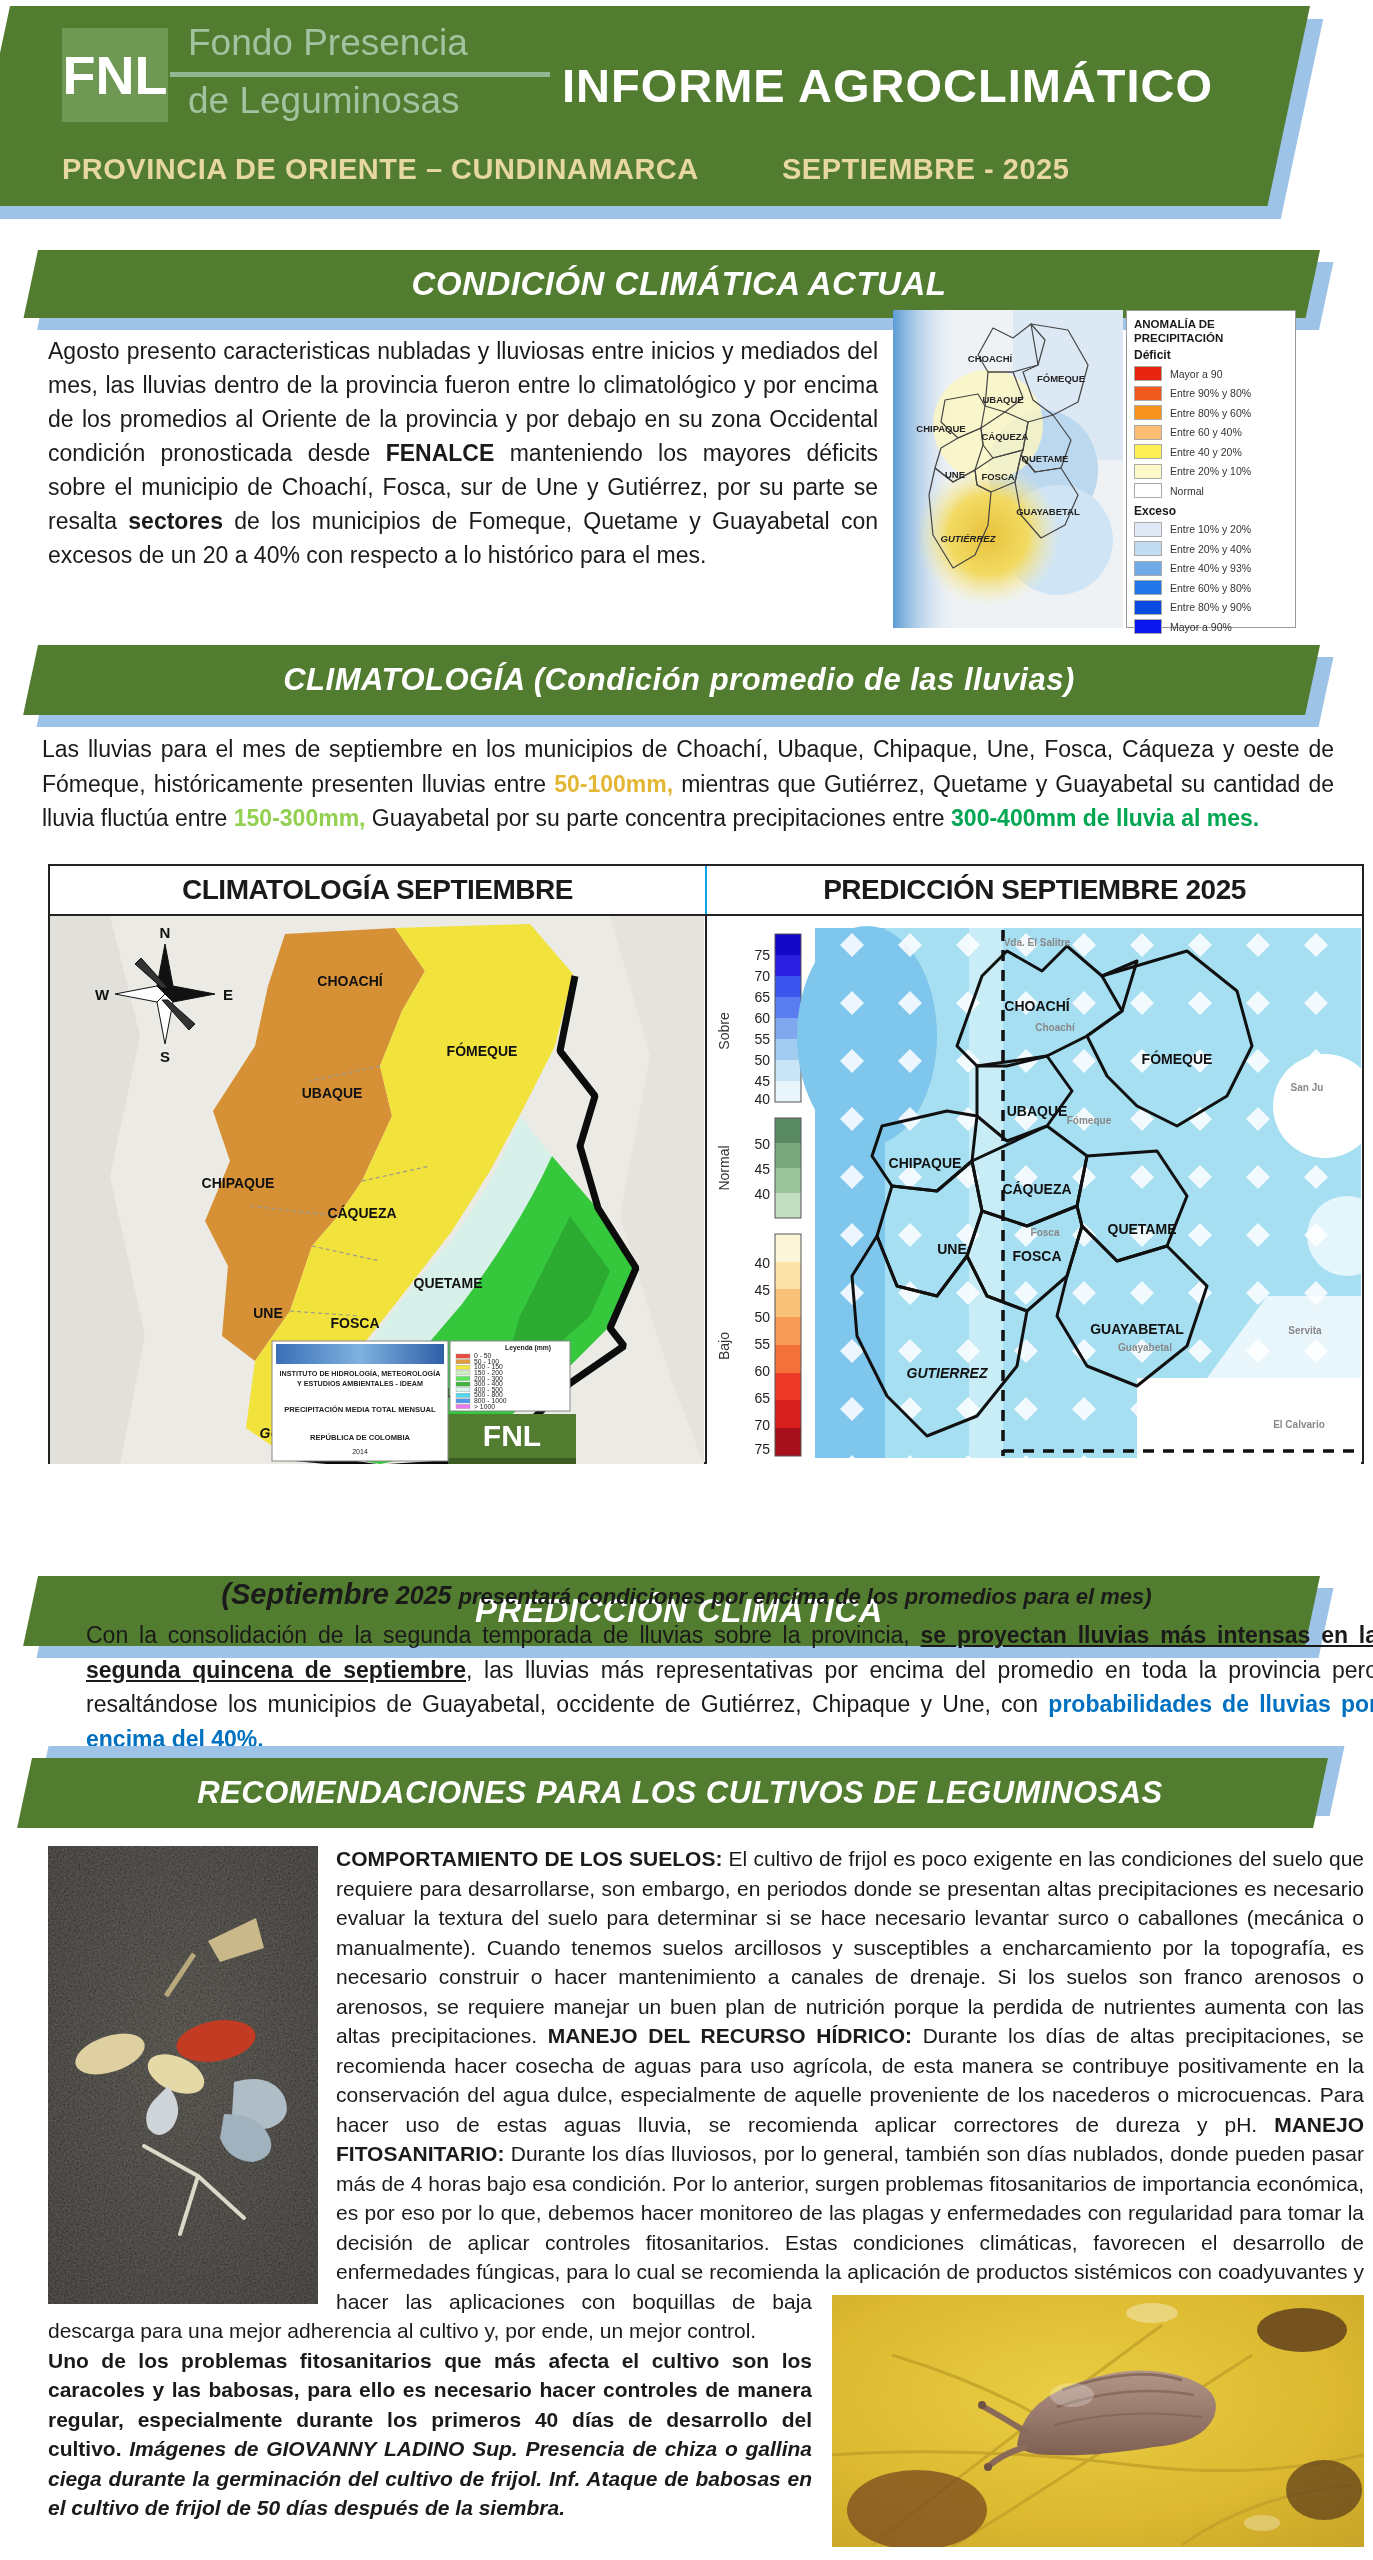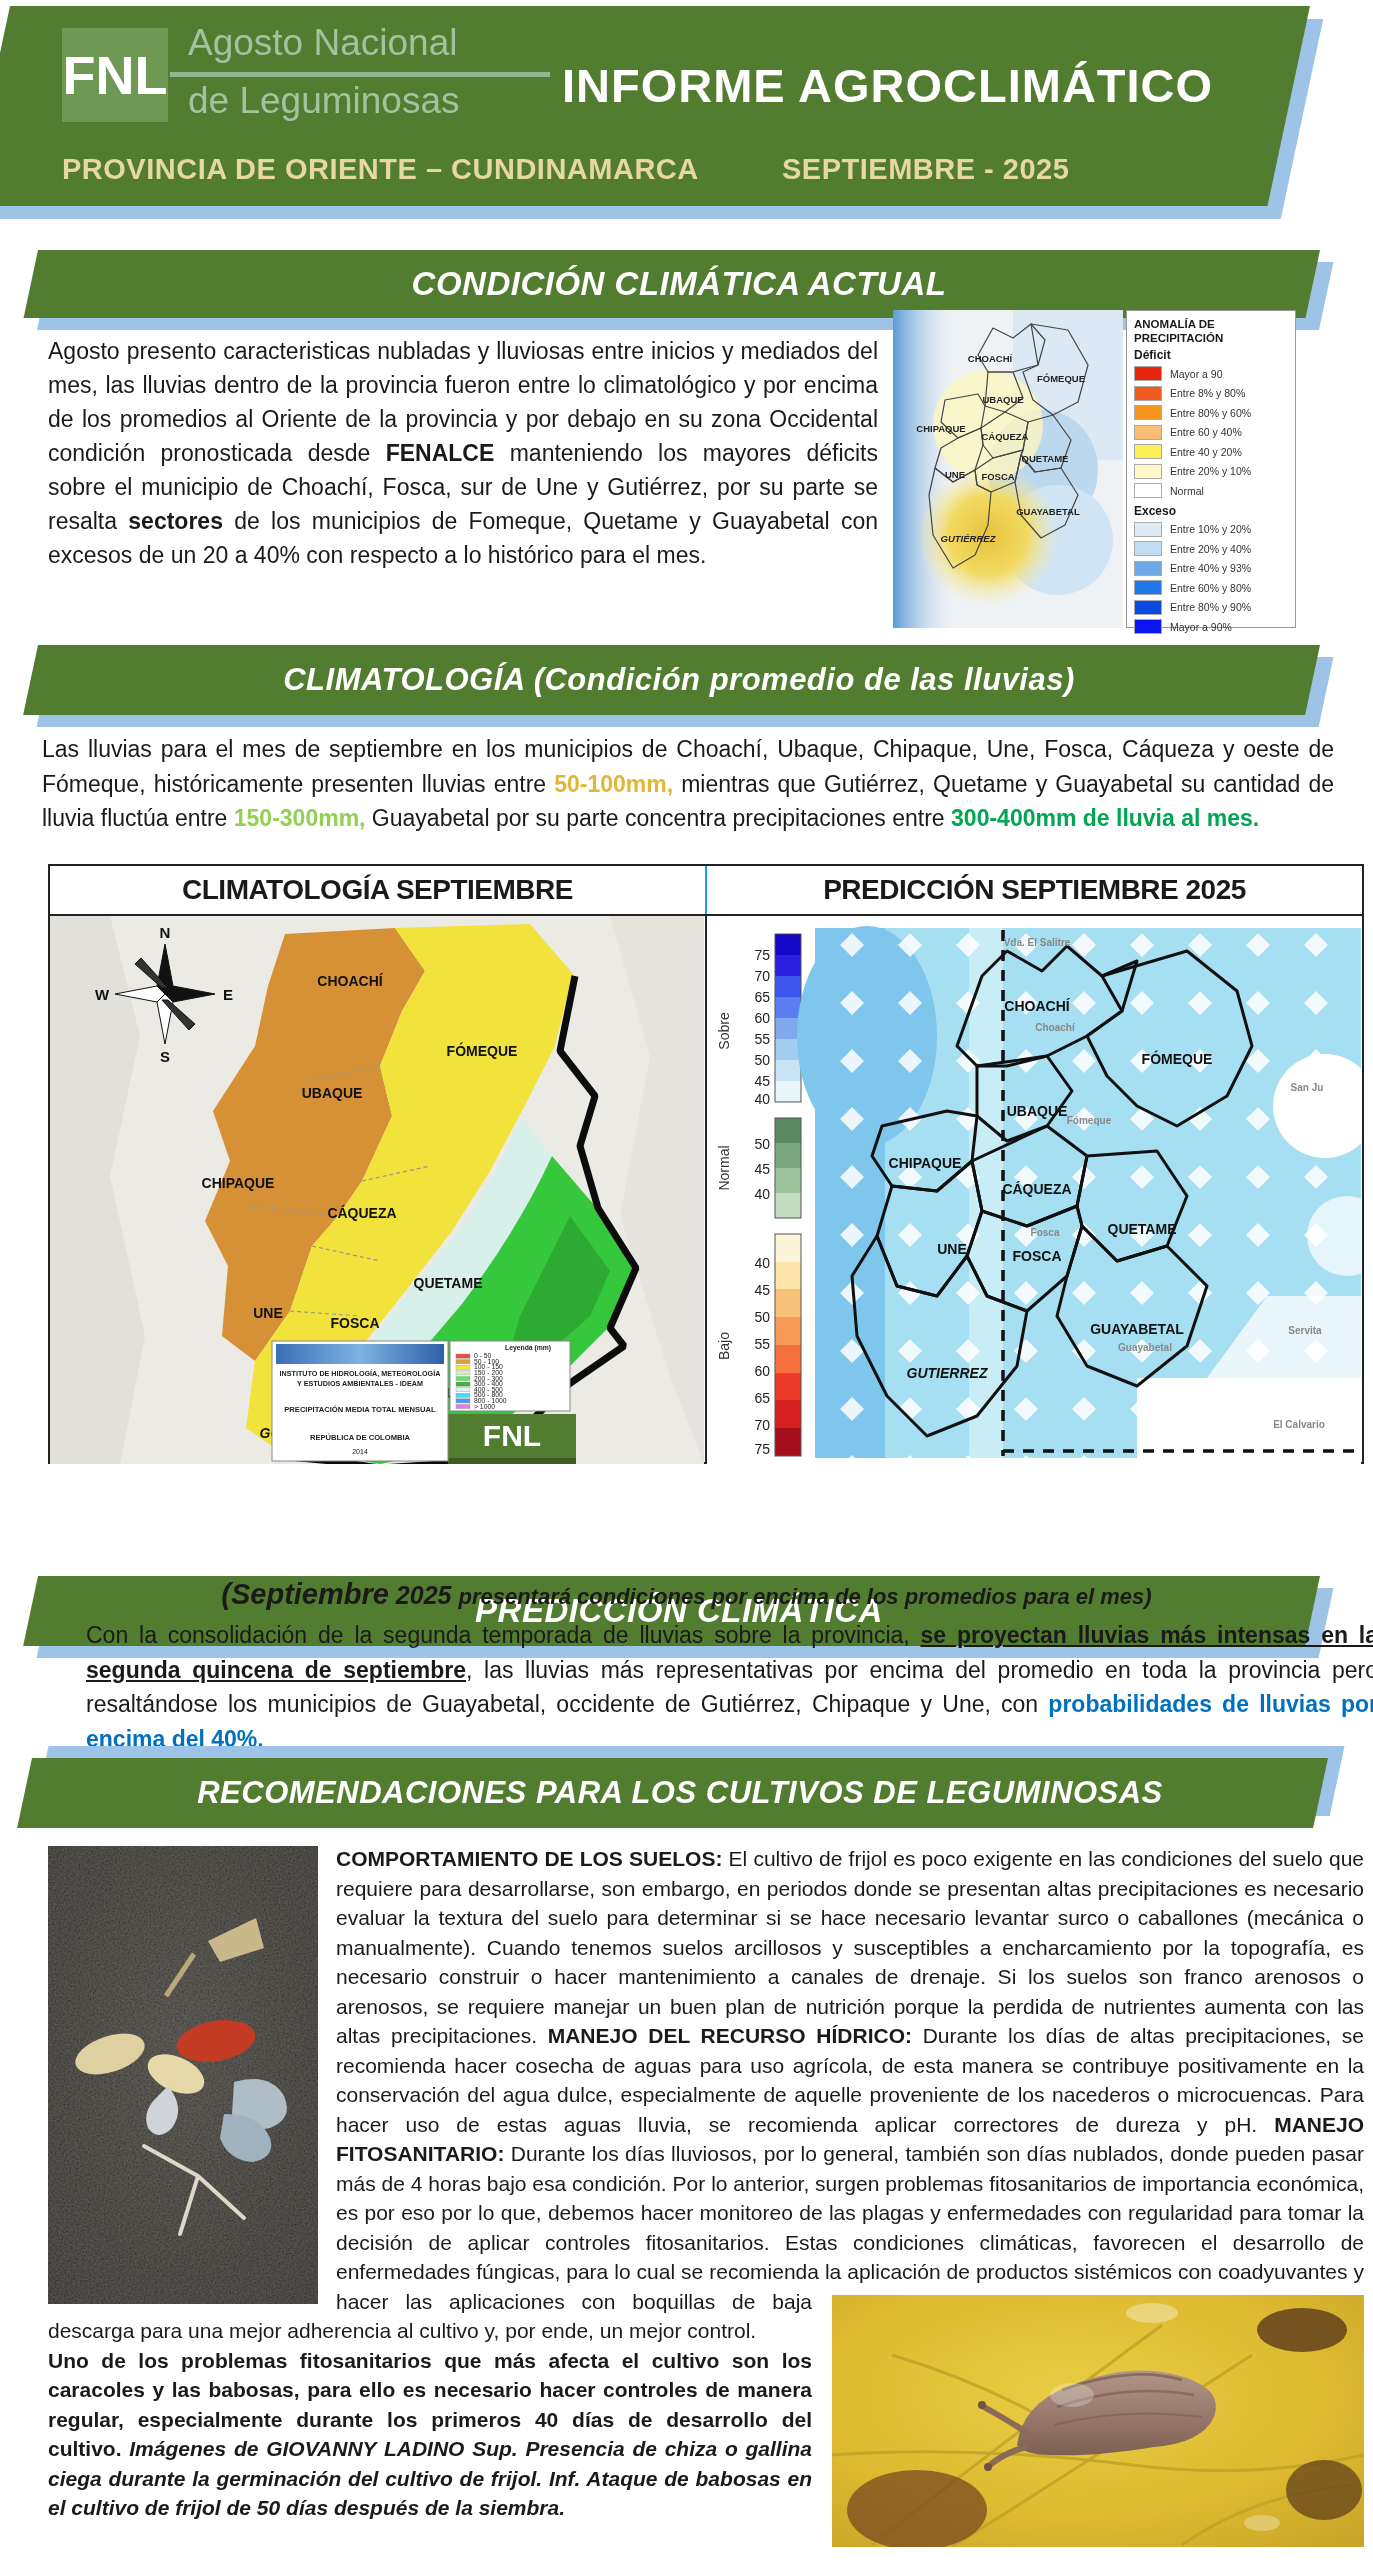--- a/index.html
+++ b/index.html
@@ -61,21 +61,21 @@
 </head>
 <body>
 
 <div class="banner" style="top:6px;left:10px;width:1300px;height:200px;">
   <div class="shadow" style="transform:skewX(-12deg) translate(16px,13px);"></div>
   <div class="green"></div>
   <div class="abs" style="inset:0;">
     <div class="hdr-logo" style="left:52px;top:22px;width:106px;height:94px;font-size:54px;">
       <span>FNL</span>
     </div>
-    <div class="abs org" style="left:178px;top:16px;font-size:37px;">Agosto Nacional</div>
+    <div class="abs org" style="left:178px;top:16px;font-size:37px;">Fondo Presencia</div>
     <div class="org-divider" style="left:160px;top:66px;width:380px;"></div>
     <div class="abs org" style="left:178px;top:74px;font-size:37px;">de Leguminosas</div>
     <div class="abs hdr-sub" style="left:52px;top:147px;font-size:29px;">PROVINCIA DE ORIENTE – CUNDINAMARCA</div>
     <div class="abs hdr-title" style="left:552px;top:52px;font-size:47px;">INFORME AGROCLIMÁTICO</div>
     <div class="abs hdr-sub" style="left:772px;top:147px;font-size:29px;">SEPTIEMBRE - 2025</div>
   </div>
 </div>
 
 <div class="banner" style="top:250px;left:38px;width:1282px;height:68px;">
   <div class="shadow" style="transform:skewX(-12deg) translate(16px,12px);"></div>
@@ -136,21 +136,21 @@
 
 <div class="anom-legend" style="left:1126px;top:310px;width:170px;height:318px;">
   <div class="lt">ANOMALÍA DE PRECIPITACIÓN</div>
   <div class="grp">Déficit</div>
   <div class="leg-row">
       <span class="leg-swatch" style="background: rgb(232, 37, 14);"></span>
       <span class="leg-label">Mayor a 90</span>
     </div>
   <div class="leg-row">
       <span class="leg-swatch" style="background: rgb(240, 90, 30);"></span>
-      <span class="leg-label">Entre 8% y 80%</span>
+      <span class="leg-label">Entre 90% y 80%</span>
     </div>
   <div class="leg-row">
       <span class="leg-swatch" style="background: rgb(247, 148, 30);"></span>
       <span class="leg-label">Entre 80% y 60%</span>
     </div>
   <div class="leg-row">
       <span class="leg-swatch" style="background: rgb(251, 189, 116);"></span>
       <span class="leg-label">Entre 60 y 40%</span>
     </div>
   <div class="leg-row">

